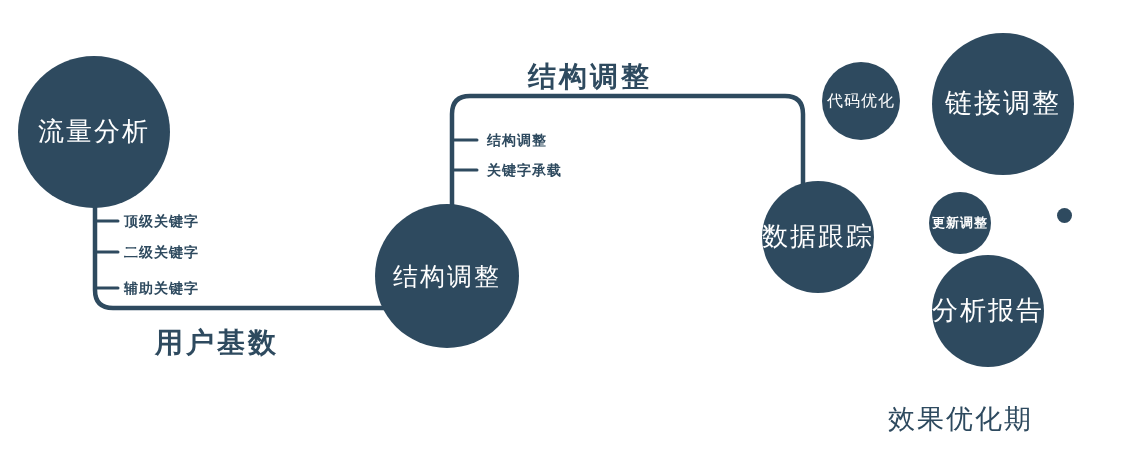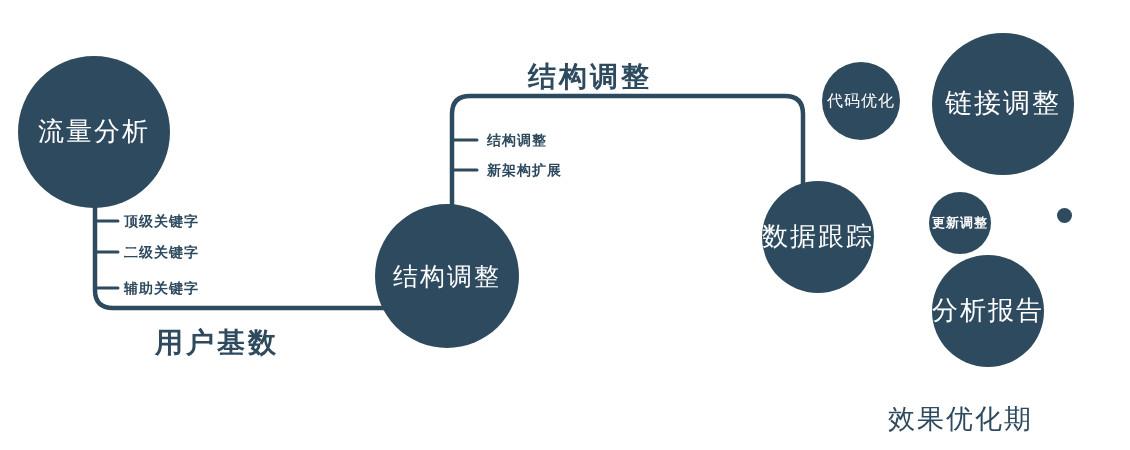--- a/index.html
+++ b/index.html
@@ -127,17 +127,17 @@
 
   <div class="edge-label" style="left:528px; top:58px; font-size:28px;">结构调整</div>
 
   <div class="edge-label" style="left:155px; top:324px; font-size:28px;">用户基数</div>
 
   <div class="branch-label" style="left:124px; top:213px;">顶级关键字</div>
   <div class="branch-label" style="left:124px; top:244px;">二级关键字</div>
   <div class="branch-label" style="left:124px; top:280px;">辅助关键字</div>
 
   <div class="branch-label" style="left:487px; top:132px;">结构调整</div>
-  <div class="branch-label" style="left:487px; top:162px;">新架构扩展</div>
+  <div class="branch-label" style="left:487px; top:162px;">关键字承载</div>
 
   <div class="caption" style="left:888px; top:401px; font-size:27px;">效果优化期</div>
 
 </div>
 
 </body></html>

